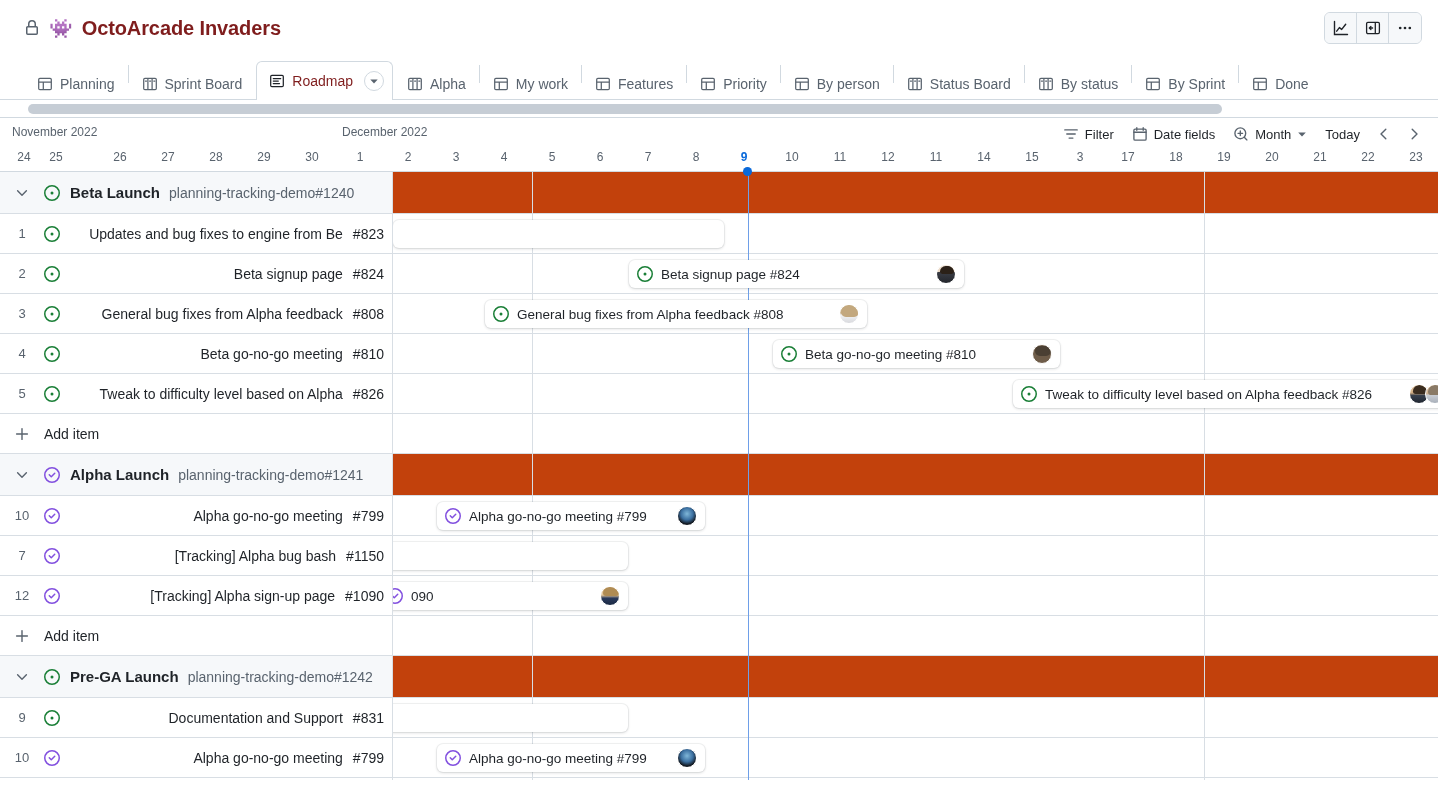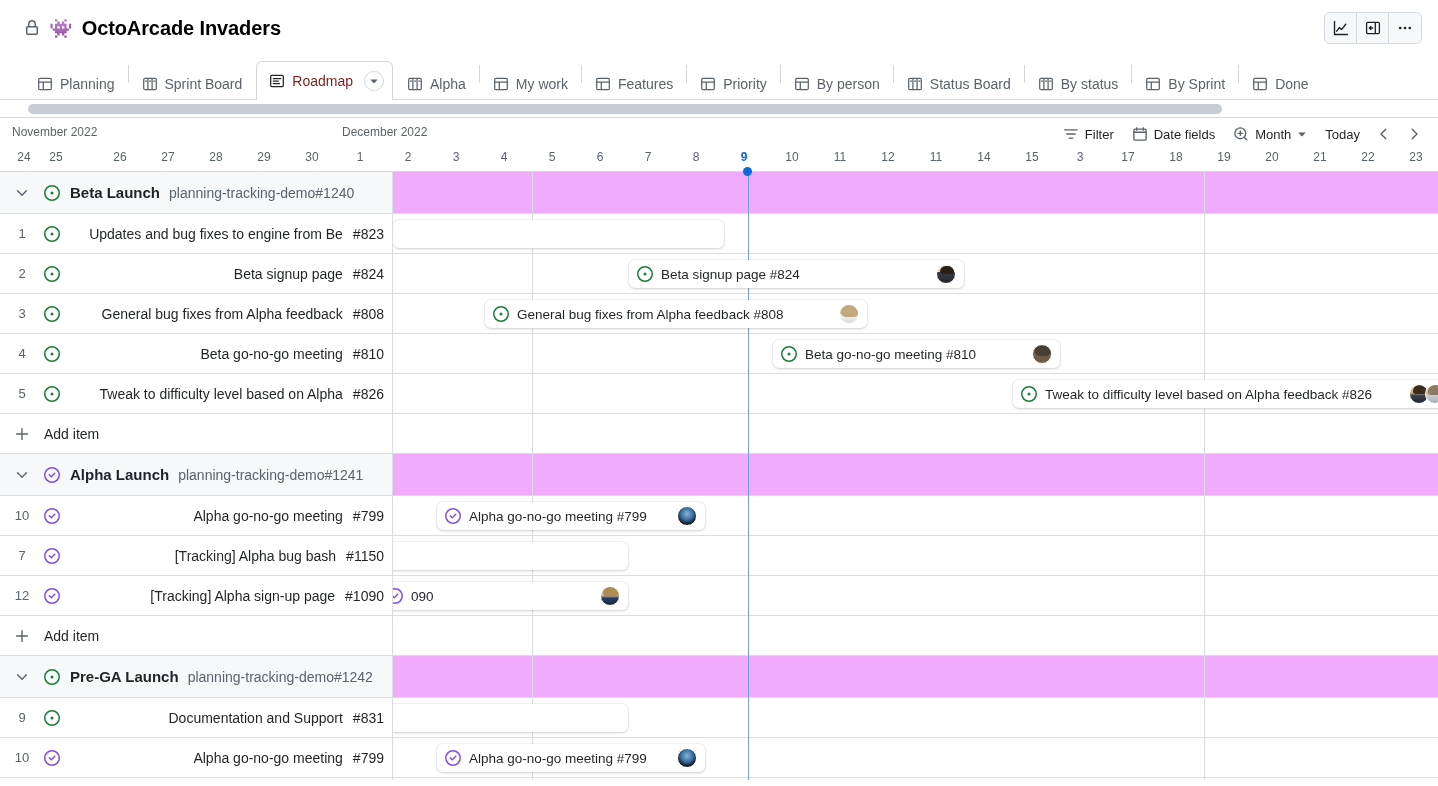--- a/index.html
+++ b/index.html
@@ -16,21 +16,21 @@
   
   .topbar {
     height: 56px; display: flex; align-items: center;
     padding: 0 16px 0 24px; background: #fff;
   }
   .title-wrap { display: flex; align-items: center; gap: 9px; flex: 1; min-width:0; }
   .lock-icon { width: 16px; height: 16px; color:#59636e; display:flex; align-items:center; }
   .proj-emoji { font-size: 19px; line-height: 1; }
   .proj-title {
     font-size: 20px; font-weight: 700; letter-spacing: -0.1px;
-    color: #000000; white-space: nowrap;
+    color: #7f1d1d; white-space: nowrap;
   }
   .hdr-actions { display: flex; align-items: center; }
   .btn-group {
     display: flex; border: 1px solid #d1d9e0; border-radius: 6px; overflow: hidden;
     background: #f6f8fa;
   }
   .btn-group > button {
     width: 32px; height: 30px; background: #f6f8fa; border: none;
     border-right: 1px solid #d1d9e0; cursor: pointer;
     display: flex; align-items: center; justify-content: center; color:#1f2328;
@@ -118,21 +118,21 @@
   
   .board {
     position: relative; height: 608px; overflow: hidden; background:#fff;
   }
   .rows { position: relative; }
 
   .row {
     position: relative; height: 40px; border-bottom: 1px solid #d8dee4;
     display: flex; align-items: center;
   }
-  .row.group { height: 42px; background: #f0abfc; }
+  .row.group { height: 42px; background: #c2410c; }
   .row.group .left { background: #f6f8fa; }
 
   .left {
     position: absolute; left: 0; top: 0; bottom: 0; width: 393px;
     display: flex; align-items: center; background: #fff;
     z-index: 5; border-right: 1px solid #d8dee4;
     padding-right: 8px; overflow: hidden;
   }
   .rownum {
     width: 44px; text-align: center; font-size: 13px; color: #59636e; flex-shrink: 0;

